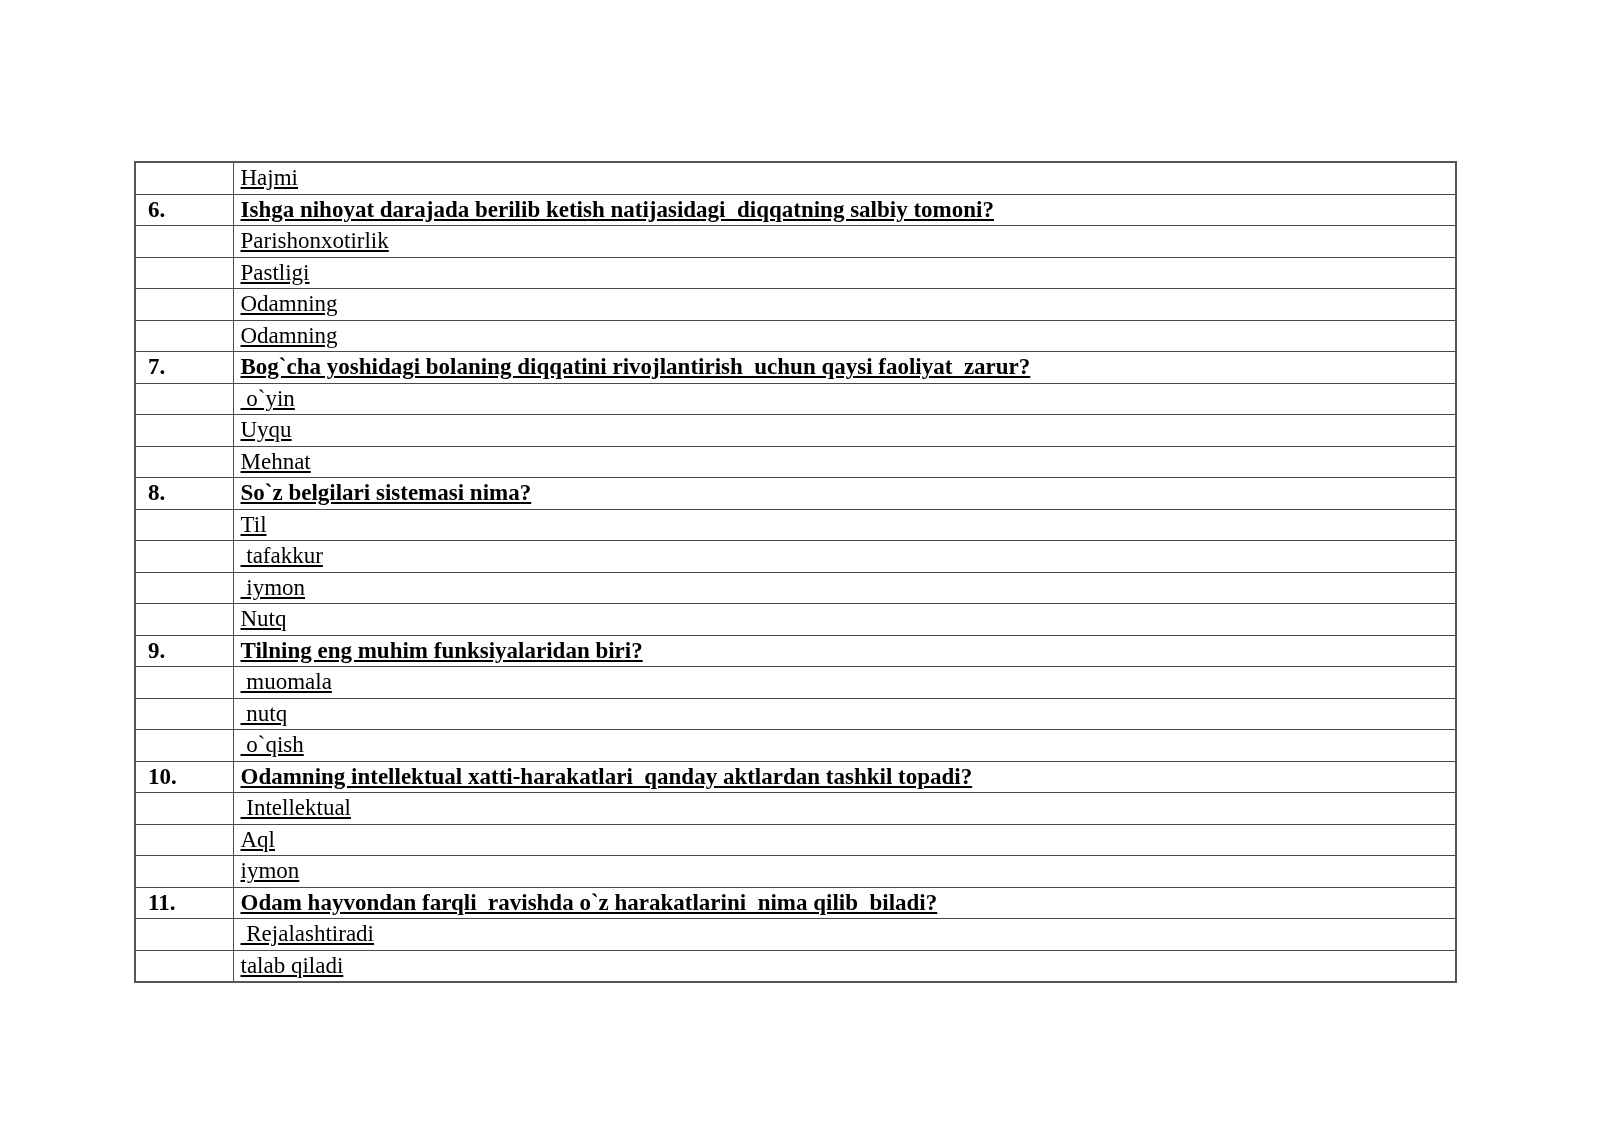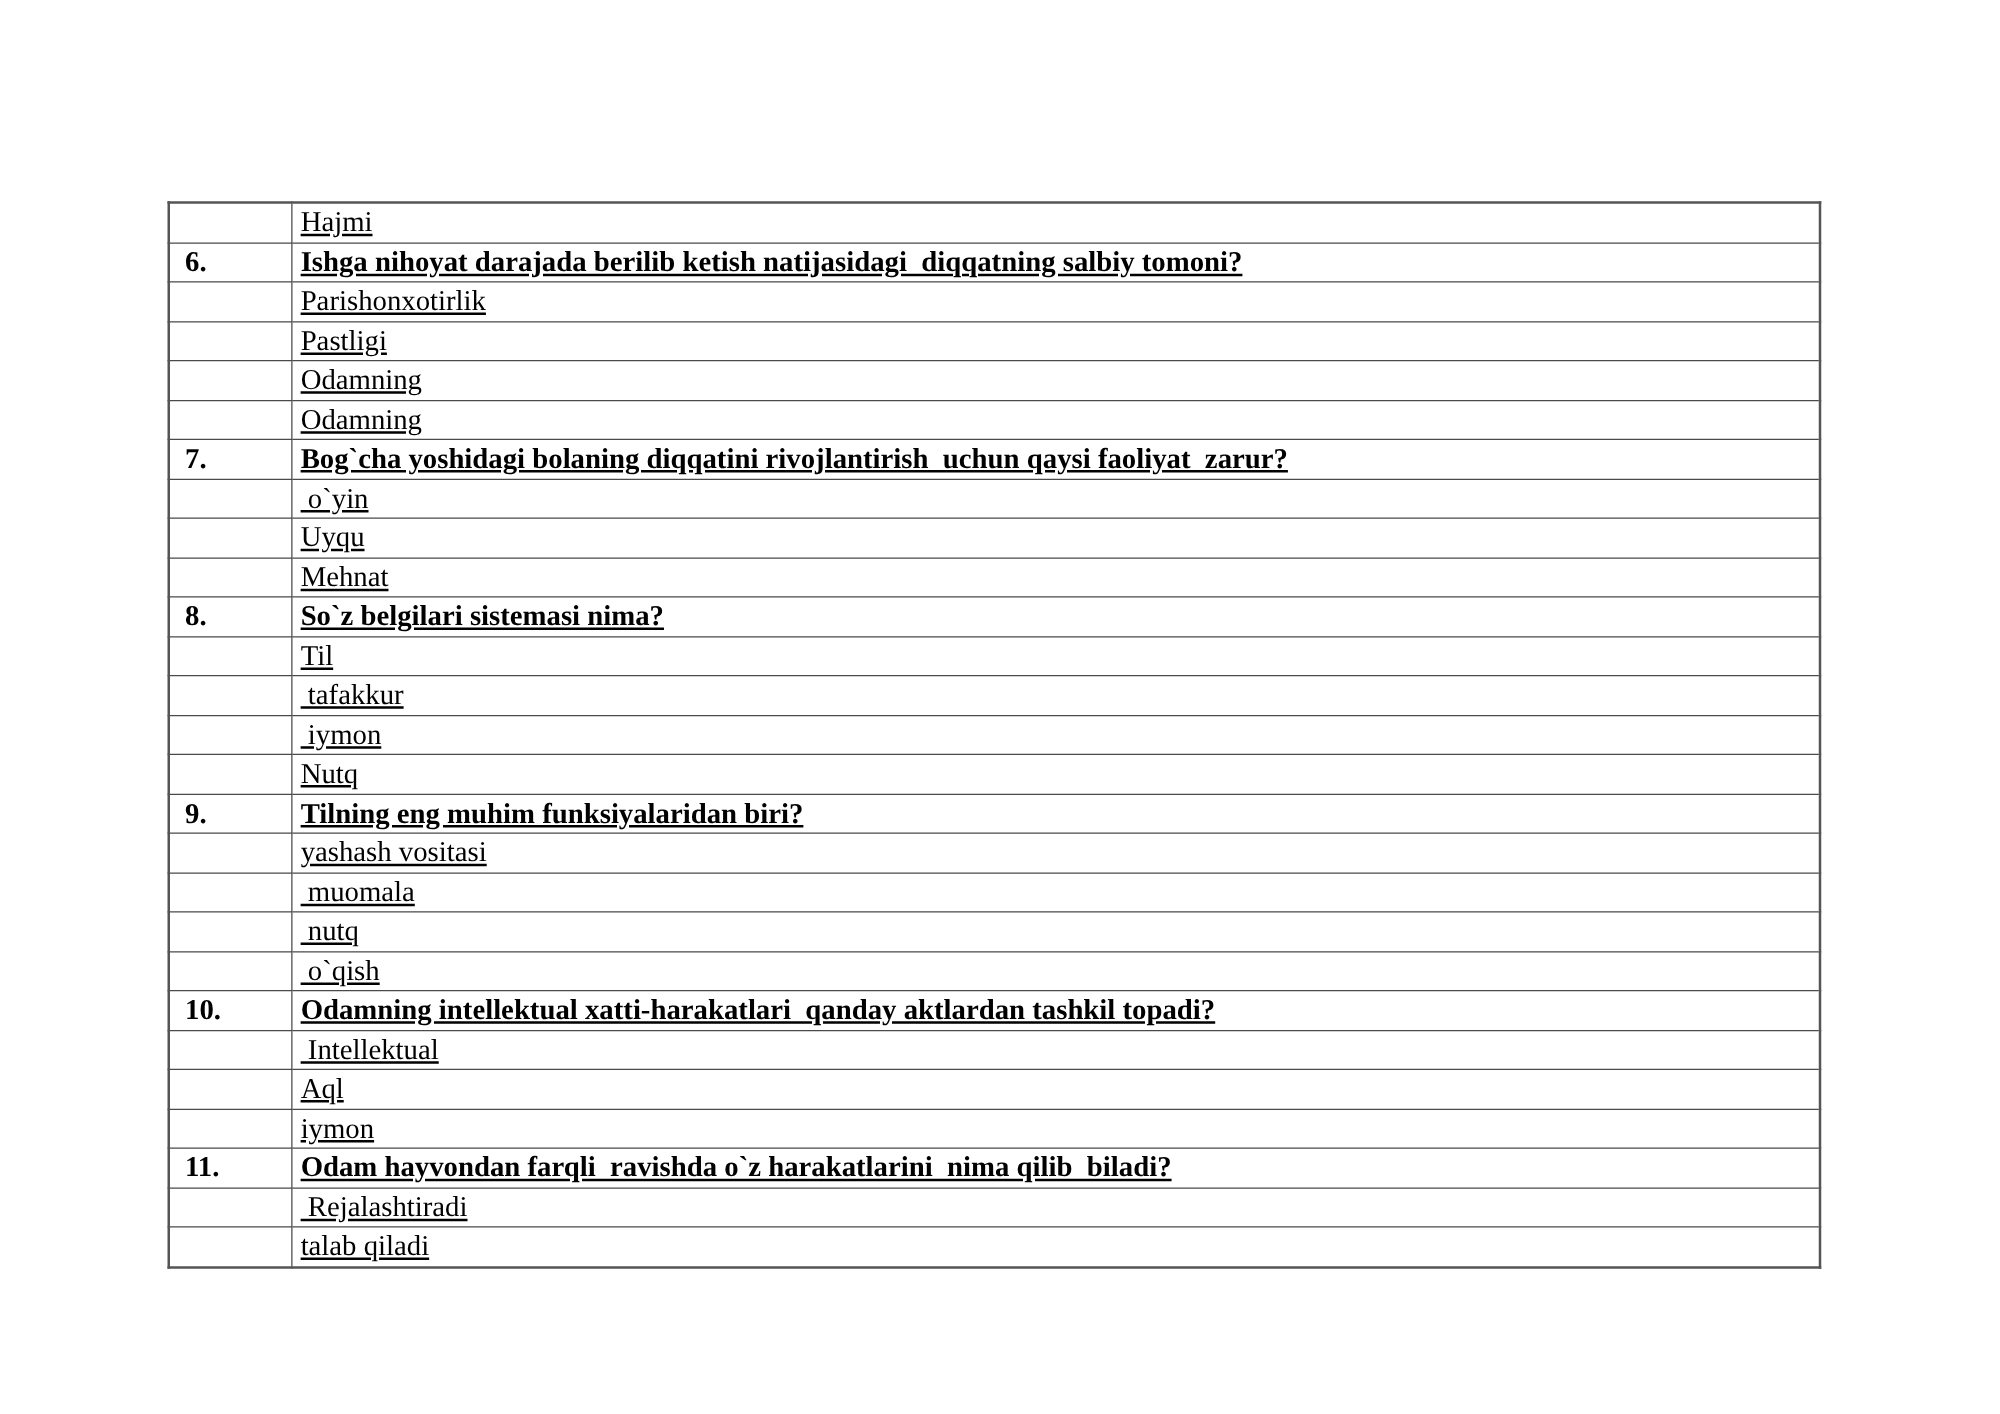--- a/index.html
+++ b/index.html
@@ -123,24 +123,20 @@
         <tr>
           <td class="num"></td>
           <td class="txt">Nutq</td>
         </tr>
         <tr class="question">
           <td class="num">9.</td>
           <td class="txt">Tilning eng muhim funksiyalaridan biri?</td>
         </tr>
         <tr>
           <td class="num"></td>
-          <td class="txt">yashash vositasi</td>
-        </tr>
-        <tr>
-          <td class="num"></td>
           <td class="txt"> muomala</td>
         </tr>
         <tr>
           <td class="num"></td>
           <td class="txt"> nutq</td>
         </tr>
         <tr>
           <td class="num"></td>
           <td class="txt"> o`qish</td>
         </tr>

